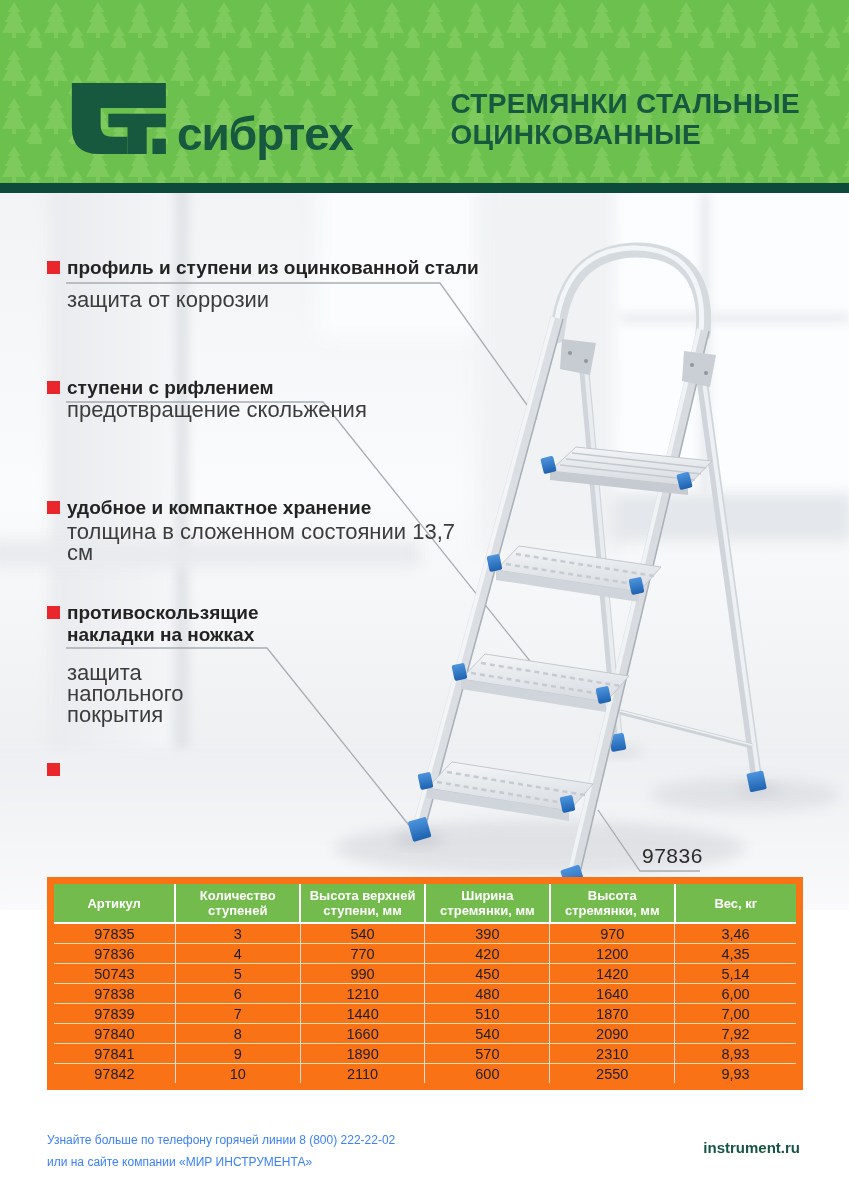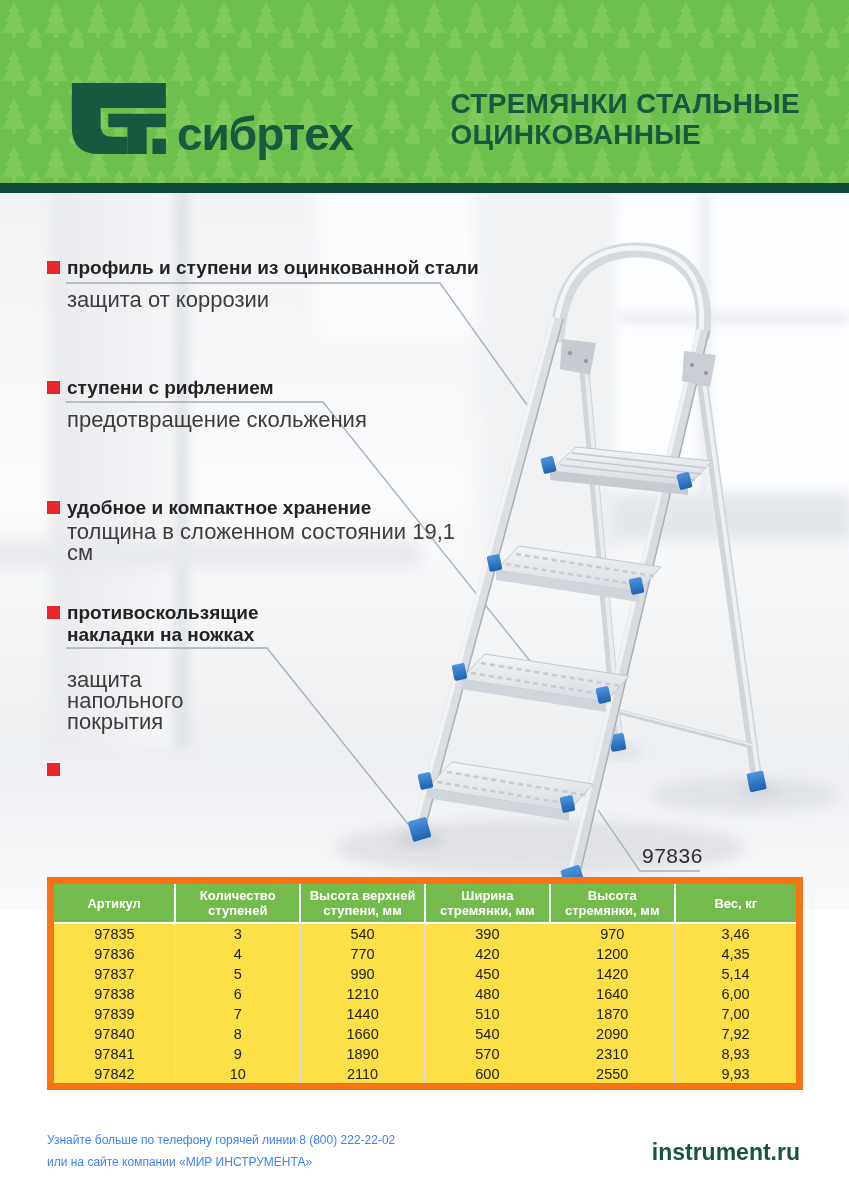--- a/index.html
+++ b/index.html
@@ -31,40 +31,40 @@
   .bg-skirt{left:-10px;top:348px;width:430px;height:26px;background:#e8eaed;filter:blur(7px);}
   .bg-floor{left:-10px;top:555px;width:870px;height:175px;background:linear-gradient(180deg,#edeff2,#fbfbfc);filter:blur(4px);}
   .scene{position:absolute;left:0;top:0;width:849px;height:717px;display:block;}
 
   
   .feature{position:absolute;left:47px;z-index:3;}
   .ttl{position:relative;padding-left:20px;font-size:19px;line-height:22px;font-weight:bold;color:#232323;}
   .sq{position:absolute;left:0;top:4px;width:13px;height:13px;background:#e8262b;}
   .sub{padding-left:20px;font-size:22px;line-height:21px;color:#3c3c3c;}
   .f1{top:64px;width:445px;}  .f1 .sub{margin-top:10px;}
-  .f2{top:184px;width:340px;} .f2 .sub{margin-top:10px;}
+  .f2{top:184px;width:340px;} .f2 .sub{}
   .f3{top:304px;width:420px;} .f3 .sub{margin-top:2px;}
-  .f4{top:409px;width:260px;} .f4 .sub{margin-top:23px;width:185px;}
+  .f4{top:409px;width:260px;} .f4 .sub{margin-top:16px;width:185px;}
   .f5{top:566px;width:215px;}
   .code-label{position:absolute;left:642px;top:651px;font-size:21px;color:#2b2b2b;z-index:3;letter-spacing:0.5px;}
 
   
   .spec{position:absolute;left:47px;top:877px;width:756px;border-collapse:collapse;table-layout:fixed;
         border:7px solid #f97316;}
   .spec th{background:#74bb4d;color:#fff;font-size:13px;line-height:15px;font-weight:bold;
            white-space:pre-line;height:34px;vertical-align:middle;text-align:center;
            border-right:2px solid #fff;border-bottom:2px solid #fff;padding:2px 4px;}
   .spec th:last-child{border-right:none;}
-  .spec td{background:#fde047;text-align:center;font-size:14.5px;color:#1e1e1e;height:19px;
+  .spec td{background:#f97316;text-align:center;font-size:14.5px;color:#1e1e1e;height:19px;
            padding:0 4px;border-bottom:1px solid #cde4b8;border-right:1px solid #dcdcdc;}
   .spec td:last-child{border-right:none;}
 
   
   .footer-contact{position:absolute;left:47px;top:1129px;font-size:12px;line-height:22px;color:#3b82f6;}
-  .site-link{position:absolute;right:49px;top:1139px;font-size:23px;font-weight:bold;color:#15573e;text-decoration:none;}
+  .site-link{position:absolute;right:49px;top:1139px;font-size:15px;font-weight:bold;color:#15573e;text-decoration:none;}
 </style>
 </head>
 <body>
 
 <div class="page">
 
   <header class="header">
     <svg class="tree-pattern" viewBox="0 0 849 183" preserveAspectRatio="none">
       <defs>
         <path id="treeShape" d="M10,0 L16,10 L13,10 L19,20 L16,20 L22,31 L12,31 L12,36 L8,36 L8,31 L-2,31 L4,20 L1,20 L7,10 L4,10 Z"></path>
@@ -194,21 +194,21 @@
     <div class="feature f1">
       <div class="ttl"><span class="sq"></span><span>профиль и ступени из оцинкованной стали</span></div>
       <div class="sub">защита от коррозии</div>
     </div>
     <div class="feature f2">
       <div class="ttl"><span class="sq"></span><span>ступени с рифлением</span></div>
       <div class="sub">предотвращение скольжения</div>
     </div>
     <div class="feature f3">
       <div class="ttl"><span class="sq"></span><span>удобное и компактное хранение</span></div>
-      <div class="sub">толщина в сложенном состоянии 19,1 см</div>
+      <div class="sub">толщина в сложенном состоянии 13,7 см</div>
     </div>
     <div class="feature f4">
       <div class="ttl"><span class="sq"></span><span>противоскользящие накладки на ножках</span></div>
       <div class="sub">защита напольного покрытия</div>
     </div>
     <div class="feature f5">
       <div class="ttl"><span class="sq"></span></div>
     </div>
 
     <div class="code-label">97836</div>
@@ -240,21 +240,21 @@
         </tr>
         <tr>
           <td>97836</td>
           <td>4</td>
           <td>770</td>
           <td>420</td>
           <td>1200</td>
           <td>4,35</td>
         </tr>
         <tr>
-          <td>97837</td>
+          <td>50743</td>
           <td>5</td>
           <td>990</td>
           <td>450</td>
           <td>1420</td>
           <td>5,14</td>
         </tr>
         <tr>
           <td>97838</td>
           <td>6</td>
           <td>1210</td>

